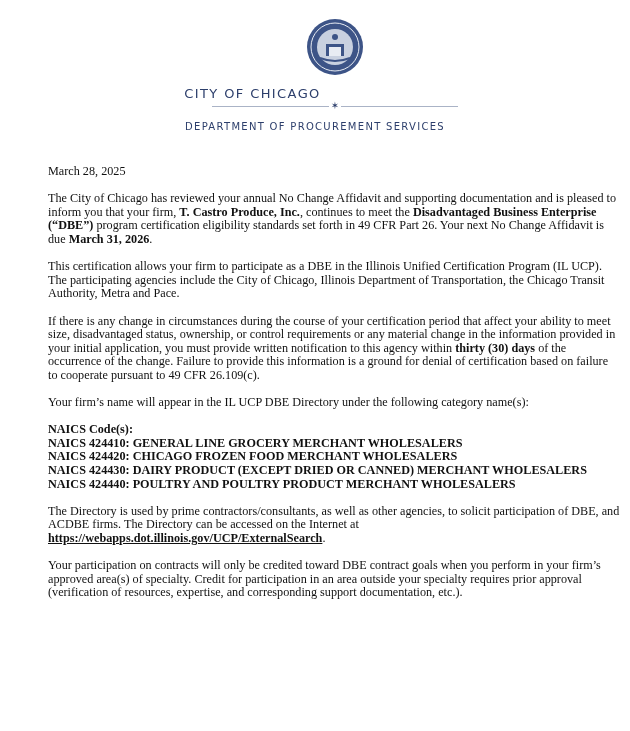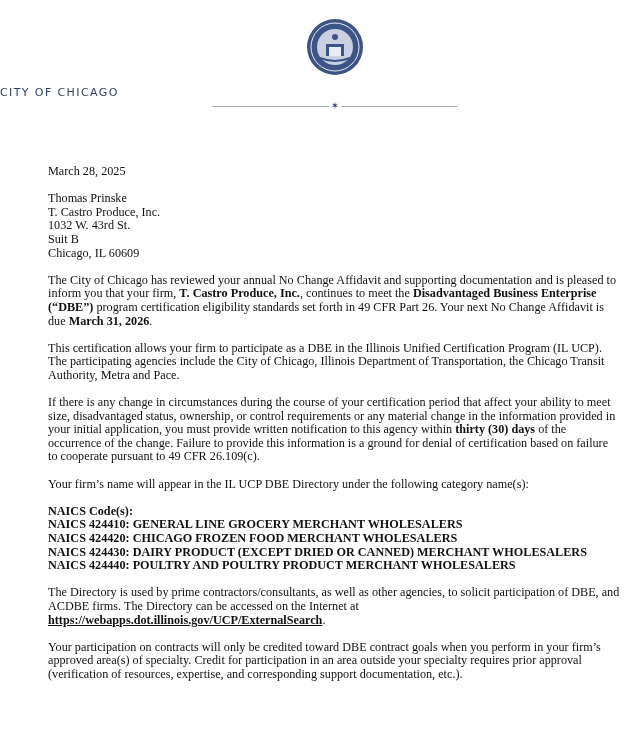--- a/index.html
+++ b/index.html
@@ -1,21 +1,21 @@
 <!DOCTYPE html>
 <html><head>
   <meta charset="utf-8">
   <style>
     html, body { margin: 0; padding: 0; background: #ffffff; }
     body { width: 630px; height: 731px; overflow: hidden; position: relative; }
     .letterhead { position: absolute; left: 0; top: 0; width: 630px; height: 140px; }
     .seal { position: absolute; left: 306px; top: 18px; width: 58px; height: 58px; }
     .city-name {
-      position: absolute; left: 0; width: 505px; top: 86px; 
-      font-family: "DejaVu Sans", sans-serif; font-size: 11px; letter-spacing: 1.4px;
+      position: absolute; left: 0; width: 505px; top: 86px; text-align: center;
+      font-family: "DejaVu Sans", sans-serif; font-size: 13px; letter-spacing: 1.4px;
       color: #2c3e6b;
     }
     .divider { position: absolute; top: 106px; left: 212px; width: 246px; height: 1px; background: #aab3c6; }
     .divider-star {
       position: absolute; top: 100px; left: 329px; width: 12px; height: 12px;
       background: #fff; text-align: center; line-height: 12px; font-size: 10px; color: #2c3e6b;
       font-family: "DejaVu Sans", sans-serif;
     }
     .dept-name {
       position: absolute; left: 0; width: 630px; top: 121px; text-align: center;
@@ -39,32 +39,26 @@
     <circle cx="29" cy="29" r="24" fill="none" stroke="#e8ecf3" stroke-width="1"></circle>
     <circle cx="29" cy="29" r="18" fill="#c9d1e0"></circle>
     <rect x="20" y="26" width="18" height="12" fill="#3d5487"></rect>
     <rect x="23" y="29" width="12" height="9" fill="#e8ecf3"></rect>
     <circle cx="29" cy="19" r="3" fill="#3d5487"></circle>
     <path d="M14 40 Q29 46 44 40" stroke="#3d5487" stroke-width="2" fill="none"></path>
   </svg>
   <div class="city-name">CITY OF CHICAGO</div>
   <div class="divider"></div>
   <div class="divider-star">✶</div>
+  <div class="dept-name">DEPARTMENT OF PROCUREMENT SERVICES</div>
 </div>
 
 <div class="letter">
   <p>March 28, 2025</p>
 
-  <p class="addr">
-    <span style="display:block">Thomas Prinske</span>
-    <span style="display:block">T. Castro Produce, Inc.</span>
-    <span style="display:block">1032 W. 43rd St.</span>
-    <span style="display:block">Suit B</span>
-    <span style="display:block">Chicago, IL 60609</span>
-  </p>
 
 
   <p><span>The City of Chicago has reviewed your annual No Change Affidavit and supporting documentation and is pleased to inform you that your firm, </span><span class="b">T. Castro Produce, Inc.</span><span>, continues to meet the </span><span class="b">Disadvantaged Business Enterprise (“DBE”)</span><span> program certification eligibility standards set forth in 49 CFR Part 26. Your next No Change Affidavit is due </span><span class="b">March 31, 2026</span><span>.</span></p>
 
   <p>This certification allows your firm to participate as a DBE in the Illinois Unified Certification Program (IL UCP). The participating agencies include the City of Chicago, Illinois Department of Transportation, the Chicago Transit Authority, Metra and Pace.</p>
 
   <p><span>If there is any change in circumstances during the course of your certification period that affect your ability to meet size, disadvantaged status, ownership, or control requirements or any material change in the information provided in your initial application, you must provide written notification to this agency within </span><span class="b">thirty (30) days</span><span> of the occurrence of the change. Failure to provide this information is a ground for denial of certification based on failure to cooperate pursuant to 49 CFR 26.109(c).</span></p>
 
   <p>Your firm’s name will appear in the IL UCP DBE Directory under the following category name(s):</p>
 

